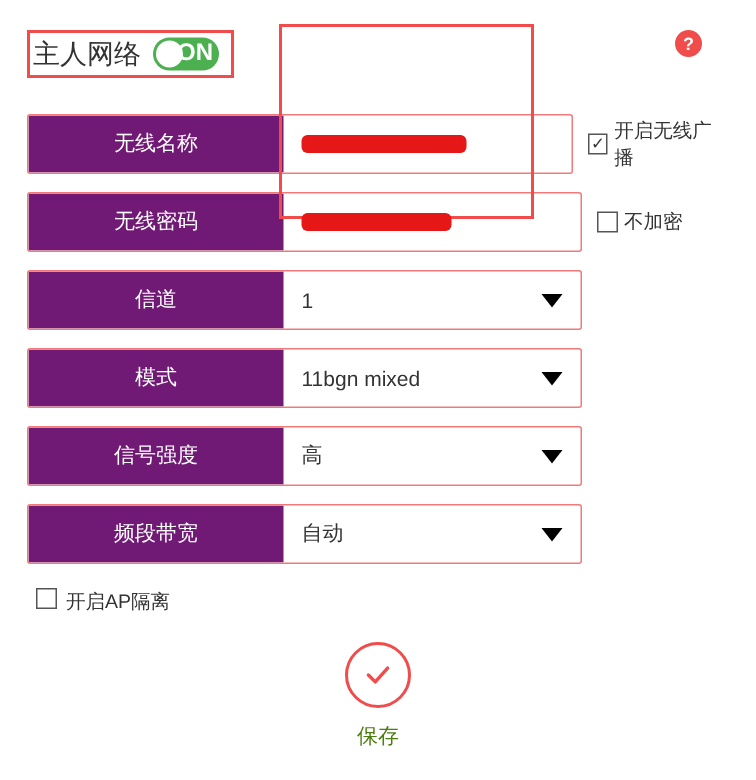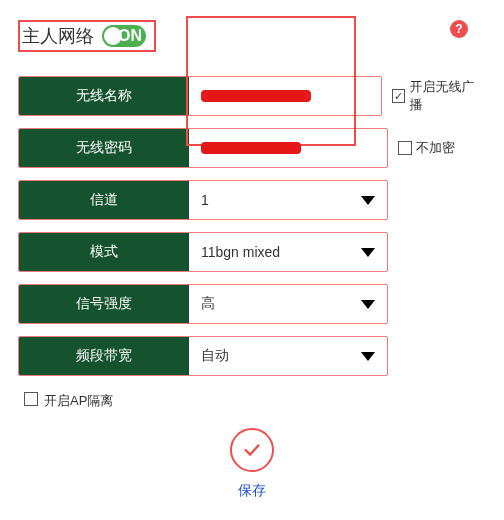--- a/index.html
+++ b/index.html
@@ -6,31 +6,31 @@
   body { font-family: "Microsoft YaHei", Arial, sans-serif; background: #fff; width: 504px; height: 520px; padding: 20px 18px; font-size: 14px; color: #333; }
   .header-row { display: flex; justify-content: space-between; margin-bottom: 24px; }
   .header-left { display: flex; align-items: center; gap: 8px; border: 2px solid #f14c4c; padding: 2px 8px 2px 2px; }
   .title { font-size: 18px; color: #333; }
   .toggle { width: 44px; height: 22px; border-radius: 11px; background: #4caf50; position: relative; display: flex; align-items: center; justify-content: flex-end; padding-right: 4px; color: #fff; font-size: 16px; font-weight: bold; }
   .toggle::before { content: ""; position: absolute; left: 2px; width: 18px; height: 18px; border-radius: 50%; background: #fff; }
   .help { width: 18px; height: 18px; border-radius: 50%; background: #f14c4c; color: #fff; font-size: 12px; font-weight: bold; display: flex; align-items: center; justify-content: center; margin-right: 18px; }
   .rows { display: flex; flex-direction: column; gap: 12px; margin-bottom: 16px; }
   .row { display: flex; align-items: stretch; gap: 10px; }
   .field { display: flex; align-items: stretch; height: 40px; width: 370px; border: 1px solid #f07a7a; border-radius: 2px; overflow: hidden; }
-  .label { width: 170px; background: #14532d; color: #fff; display: flex; align-items: center; justify-content: center; font-size: 14px; }
+  .label { width: 170px; background: #701a75; color: #fff; display: flex; align-items: center; justify-content: center; font-size: 14px; }
   .value { flex: 1; display: flex; align-items: center; padding: 0 12px; position: relative; justify-content: space-between; }
   .value-text { color: #333; }
   .chevron { width: 0; height: 0; border-left: 7px solid transparent; border-right: 7px solid transparent; border-top: 9px solid #000; }
   .redact { display: inline-block; height: 12px; background: #e61717; border-radius: 4px; }
   .side-check { display: flex; align-items: center; gap: 4px; font-size: 13px; }
   .cbox { width: 14px; height: 14px; border: 1px solid #555; display: inline-flex; align-items: center; justify-content: center; font-size: 11px; line-height: 1; }
   .ap-row { display: flex; align-items: flex-start; gap: 6px; margin-left: 6px; margin-top: 4px; font-size: 13px; }
   .save-wrap { display: flex; flex-direction: column; align-items: center; margin-top: 18px; gap: 10px; }
   .save-btn { width: 44px; height: 44px; border: 2px solid #f14c4c; border-radius: 50%; display: flex; align-items: center; justify-content: center; }
-  .save-label { color: #1d4ed8; font-size: 14px; }
+  .save-label { color: #4d7c0f; font-size: 14px; }
   .red-outline { position: relative; }
   .outline-box { position: absolute; border: 2px solid #f14c4c; left: 168px; top: -60px; width: 170px; height: 130px; pointer-events: none; }
 </style>
 </head>
 <body>
 
 <div class="header-row">
   <div class="header-left">
     <span class="title">主人网络</span>
     <div class="toggle">

